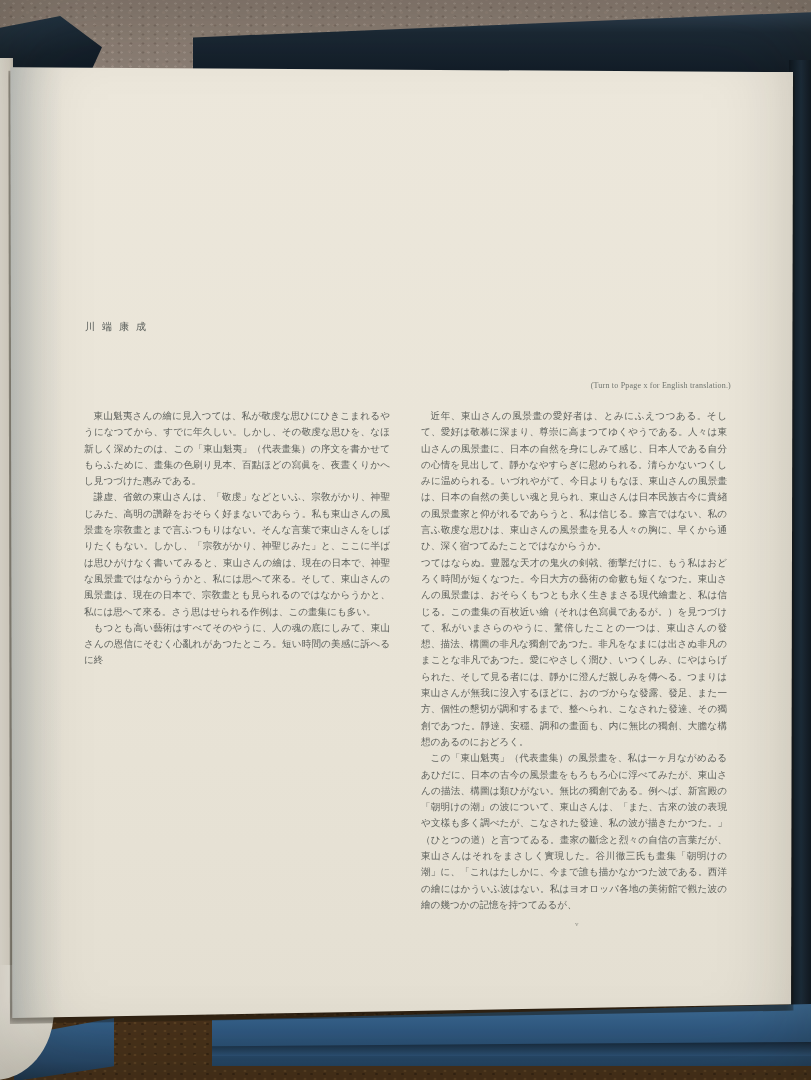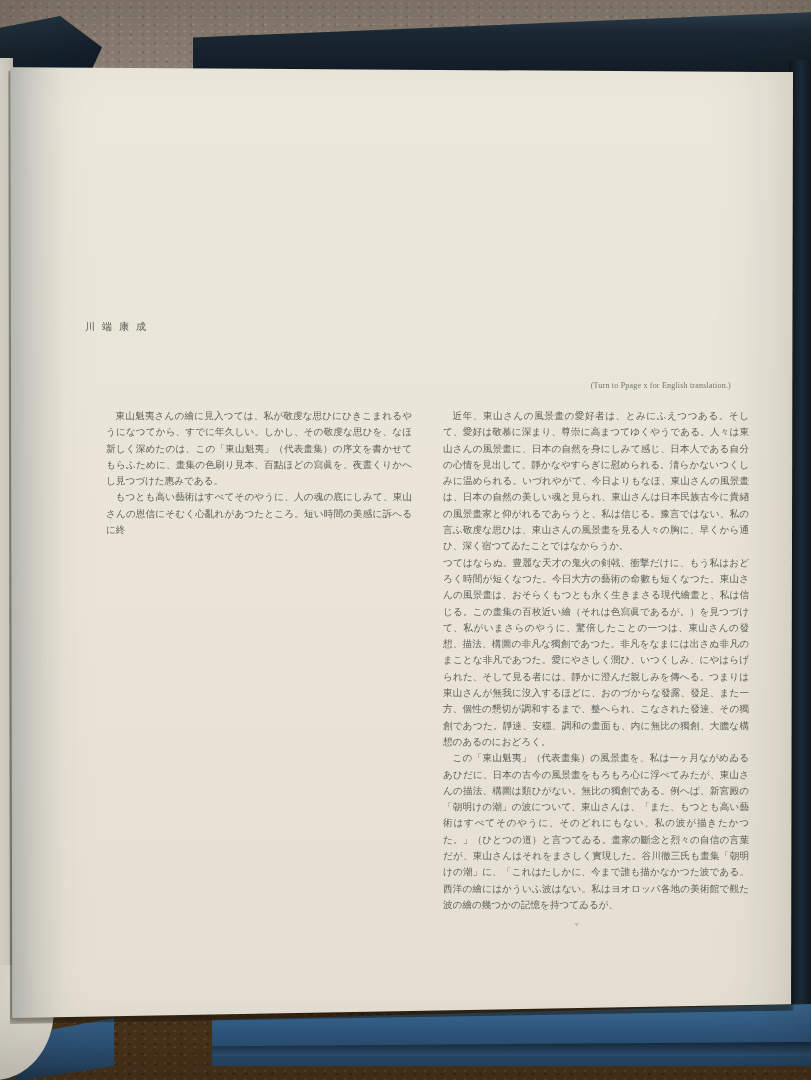--- a/index.html
+++ b/index.html
@@ -93,21 +93,21 @@
     font-size:10px;letter-spacing:7px;color:#575c59;
     white-space:nowrap;
     margin-top:32px;
   }
   .translation-note{
     position:absolute;top:317px;right:62px;
     font-size:8px;color:#6f746e;letter-spacing:.2px;
   }
   .body-columns{
     position:absolute;left:76px;top:344px;width:644px;
-    display:flex;gap:31px;margin-left:22px;
+    display:flex;gap:31px;
   }
   .col{width:306px;}
   .para{
     margin:0;font-size:9.6px;line-height:16.3px;color:#5d605c;
     text-align:justify;text-indent:1em;
   }
   .para.cont{text-indent:0;}
   .printers-mark{
     position:absolute;left:567px;top:856px;
     font-size:7px;color:#8e8e86;
@@ -137,25 +137,26 @@
 
 <div class="page-shadow"></div>
 
 <div class="page">
   <div class="page-author">川端康成</div>
   <div class="translation-note">(Turn to Ppage x for English translation.)</div>
 
   <div class="body-columns">
     <div class="col">
       <p class="para">東山魁夷さんの繪に見入つては、私が敬虔な思ひにひきこまれるやうになつてから、すでに年久しい。しかし、その敬虔な思ひを、なほ新しく深めたのは、この「東山魁夷」（代表畫集）の序文を書かせてもらふために、畫集の色刷り見本、百點ほどの寫眞を、夜晝くりかへし見つづけた惠みである。</p>
+      <p class="para">謙虚、省斂の東山さんは、「敬虔」などといふ、宗敎がかり、神聖じみた、高明の讚辭をおそらく好まないであらう。私も東山さんの風景畫を宗敎畫とまで言ふつもりはない。そんな言葉で東山さんをしばりたくもない。しかし、「宗敎がかり、神聖じみた」と、ここに半ばは思ひがけなく書いてみると、東山さんの繪は、現在の日本で、神聖な風景畫ではなからうかと、私には思へて來る。そして、東山さんの風景畫は、現在の日本で、宗敎畫とも見られるのではなからうかと、私には思へて來る。さう思はせられる作例は、この畫集にも多い。</p>
       <p class="para">もつとも高い藝術はすべてそのやうに、人の魂の底にしみて、東山さんの恩信にそむく心亂れがあつたところ。短い時間の美感に訴へるに終</p>
     </div>
     <div class="col">
       <p class="para">近年、東山さんの風景畫の愛好者は、とみにふえつつある。そして、愛好は敬慕に深まり、尊崇に高まつてゆくやうである。人々は東山さんの風景畫に、日本の自然を身にしみて感じ、日本人である自分の心情を見出して、靜かなやすらぎに慰められる。淸らかないつくしみに温められる。いづれやがて、今日よりもなほ、東山さんの風景畫は、日本の自然の美しい魂と見られ、東山さんは日本民族古今に貴緖の風景畫家と仰がれるであらうと、私は信じる。豫言ではない、私の言ふ敬虔な思ひは、東山さんの風景畫を見る人々の胸に、早くから通ひ、深く宿つてゐたことではなからうか。</p>
       <p class="para cont">つてはならぬ。豊麗な天才の鬼火の剣戟、衝撃だけに、もう私はおどろく時間が短くなつた。今日大方の藝術の命數も短くなつた。東山さんの風景畫は、おそらくもつとも永く生きまさる現代繪畫と、私は信じる。この畫集の百枚近い繪（それは色寫眞であるが。）を見つづけて、私がいまさらのやうに、驚倍したことの一つは、東山さんの發想、描法、構圖の非凡な獨創であつた。非凡をなまには出さぬ非凡のまことな非凡であつた。愛にやさしく潤ひ、いつくしみ、にやはらげられた、そして見る者には、靜かに澄んだ親しみを傳へる。つまりは東山さんが無我に沒入するほどに、おのづからな發露、發足、また一方、個性の懇切が調和するまで、整へられ、こなされた發達、その獨創であつた。靜達、安穩、調和の畫面も、内に無比の獨創、大膽な構想のあるのにおどろく。</p>
-      <p class="para">この「東山魁夷」（代表畫集）の風景畫を、私は一ヶ月ながめゐるあひだに、日本の古今の風景畫をもろもろ心に浮べてみたが、東山さんの描法、構圖は類ひがない。無比の獨創である。例へば、新宮殿の「朝明けの潮」の波について、東山さんは、「また、もつとも高い藝術はすべてそのやうに、そのどれにもない、私の波が描きたかつた。」（ひとつの道）と言つてゐる。畫家の斷念と烈々の自信の言葉だが、東山さんはそれをまさしく實現した。谷川徹三氏も畫集「朝明けの潮」に、「これはたしかに、今まで誰も描かなかつた波である。西洋の繪にはかういふ波はない。私はヨオロッパ各地の美術館で觀た波の繪の幾つかの記憶を持つてゐるが、</p>
+      <p class="para">この「東山魁夷」（代表畫集）の風景畫を、私は一ヶ月ながめゐるあひだに、日本の古今の風景畫をもろもろ心に浮べてみたが、東山さんの描法、構圖は類ひがない。無比の獨創である。例へば、新宮殿の「朝明けの潮」の波について、東山さんは、「また、古來の波の表現や文樣も多く調べたが、こなされた發達、私の波が描きたかつた。」（ひとつの道）と言つてゐる。畫家の斷念と烈々の自信の言葉だが、東山さんはそれをまさしく實現した。谷川徹三氏も畫集「朝明けの潮」に、「これはたしかに、今まで誰も描かなかつた波である。西洋の繪にはかういふ波はない。私はヨオロッパ各地の美術館で觀た波の繪の幾つかの記憶を持つてゐるが、</p>
     </div>
   </div>
 
   <div class="printers-mark">v</div>
 </div>
 
 <div class="vignette"></div>
 
 </body></html>

